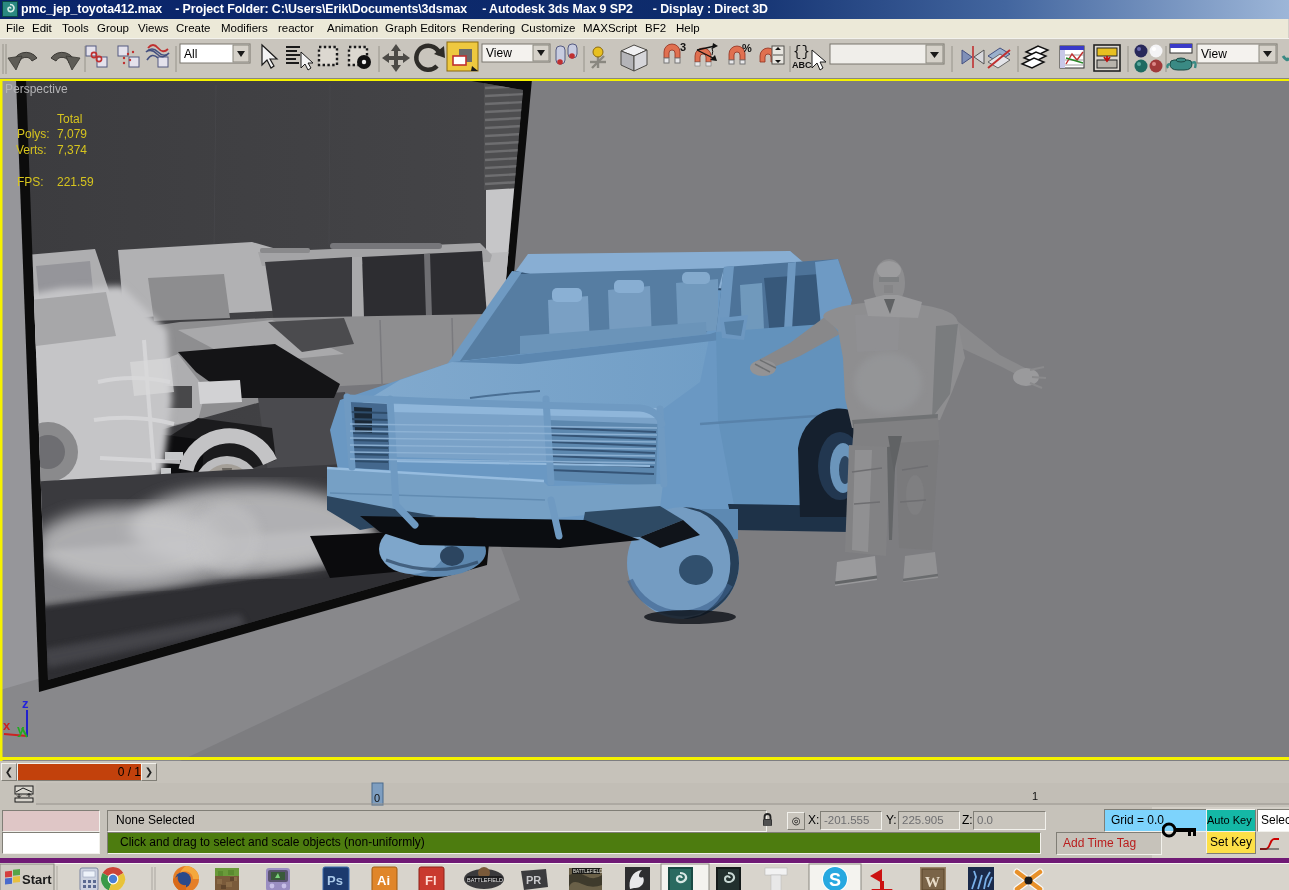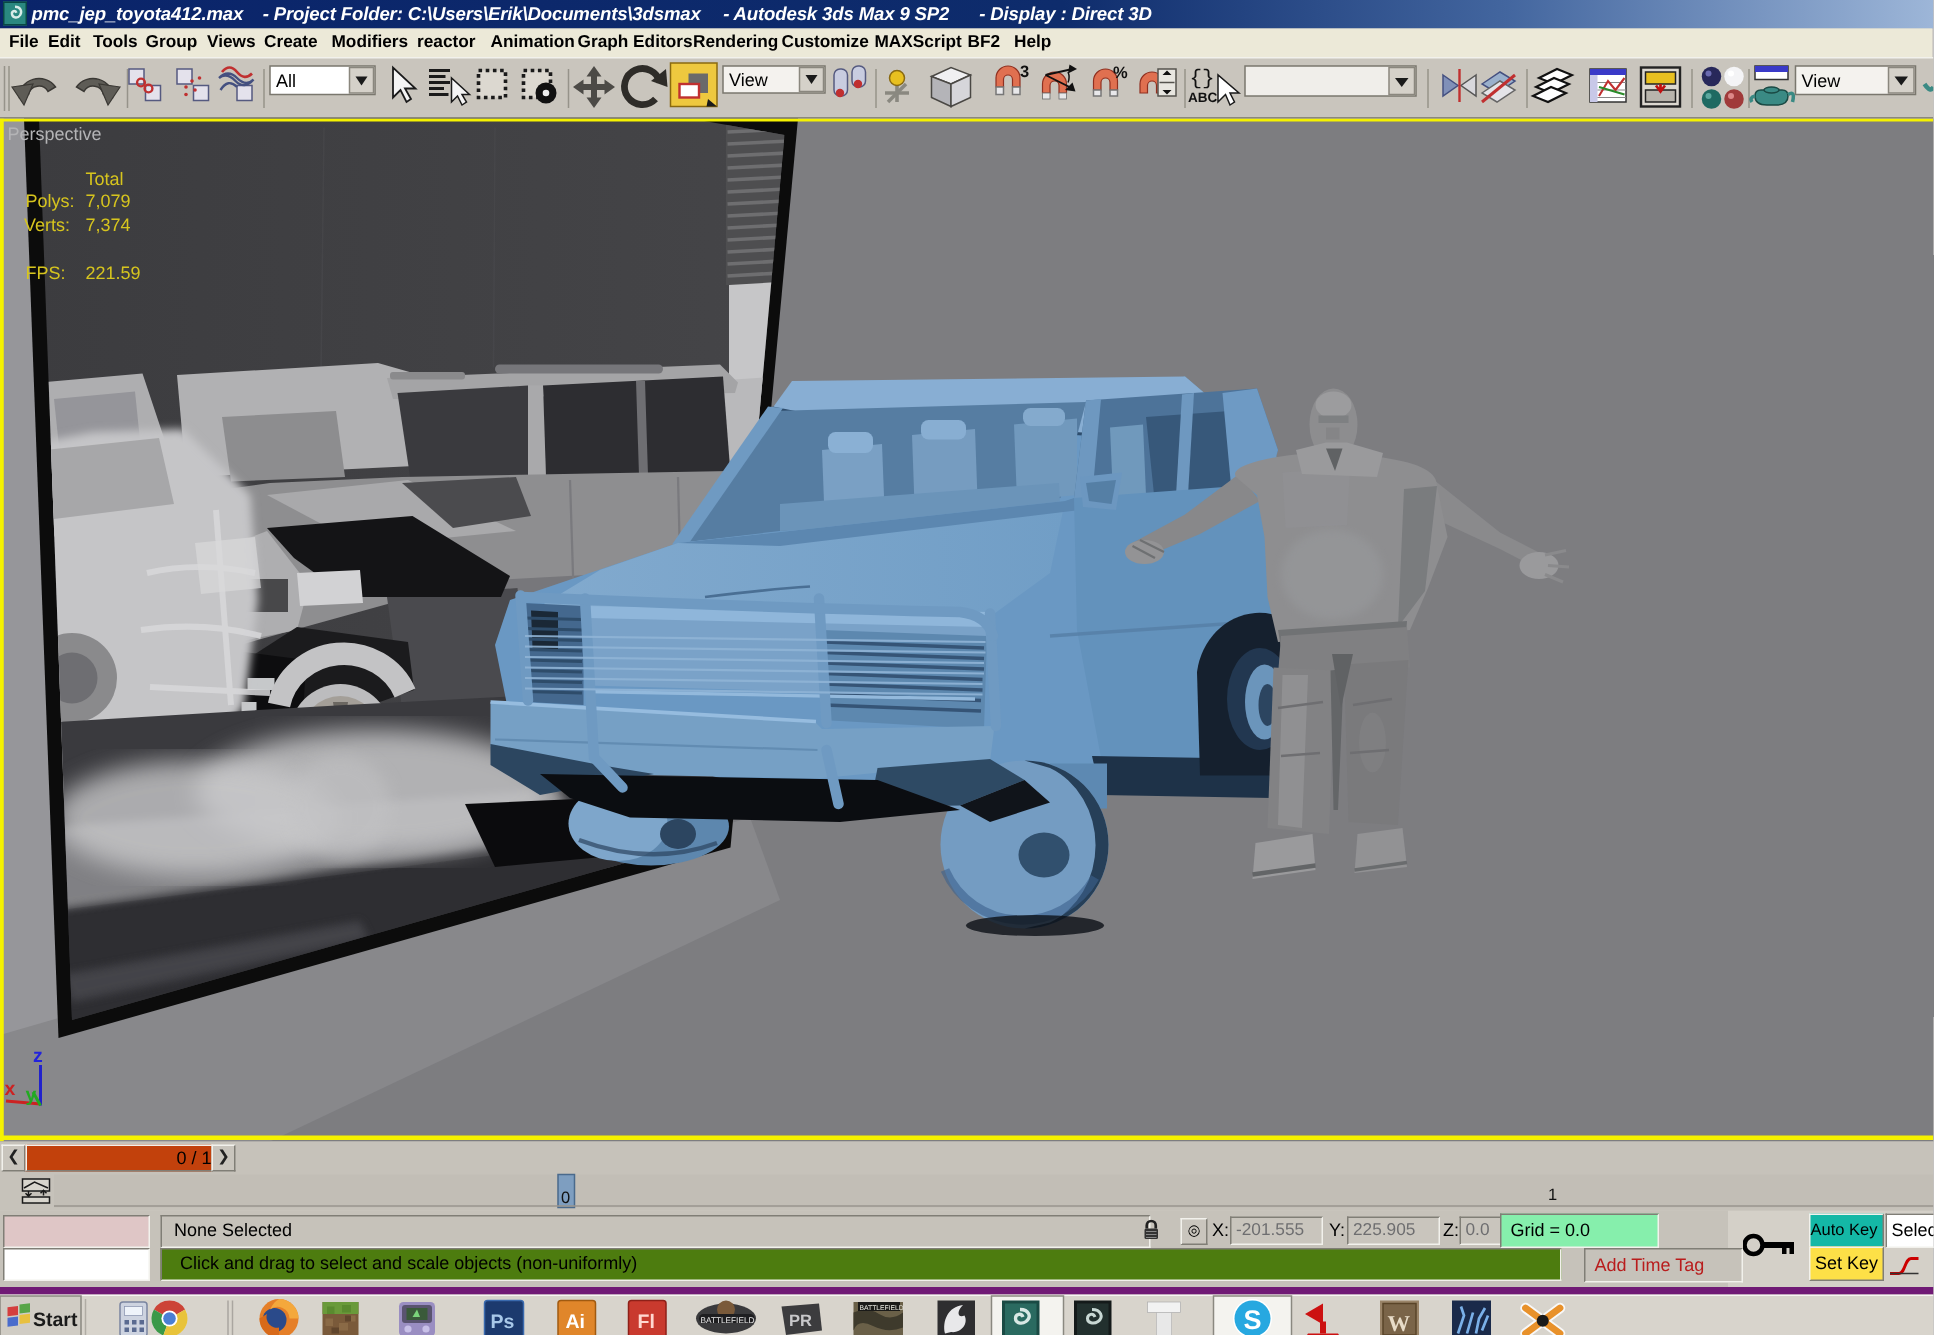--- a/index.html
+++ b/index.html
@@ -2,25 +2,25 @@
 <html><head>
 <meta charset="utf-8">
 <style>
   html,body{margin:0;padding:0;width:1289px;height:890px;overflow:hidden;
     font-family:"Liberation Sans",sans-serif;}
   #app{position:relative;width:1289px;height:890px;background:#d4d0c8;}
   .abs{position:absolute;}
   
   #titlebar{left:0;top:0;width:1289px;height:19px;
     background:linear-gradient(to right,#0a246a 0%,#0e2c6c 55%,#43669f 78%,#9db6d8 100%);
-    color:#fff;font-weight:bold;font-size:12.4px;line-height:18px;white-space:nowrap;letter-spacing:-0.1px;font-style:italic;}
+    color:#fff;font-weight:bold;font-size:12.4px;line-height:18px;white-space:nowrap;letter-spacing:-0.1px;}
   #titleicon{left:2px;top:1px;width:16px;height:16px;background:#2a8880;border:1px solid #0a4844;box-sizing:border-box;}
   
   #menubar{left:0;top:19px;width:1288px;height:19px;background:#ece9d8;
-    border-bottom:1px solid #aca899;font-size:11.5px;color:#000;line-height:19px;white-space:nowrap;font-weight:bold;}
+    border-bottom:1px solid #aca899;font-size:11.5px;color:#000;line-height:19px;white-space:nowrap;}
   
   #toolbar{left:0;top:38px;width:1289px;height:41px;background:#c9c5bd;}
   
   #viewport{left:0;top:79px;width:1289px;height:682px;background:#838386;}
   
   #timeslider{left:0;top:761px;width:1289px;height:21px;background:#c6c2ba;}
   
   #trackbar{left:0;top:782px;width:1289px;height:25px;background:#c6c2ba;}
   
   #statusbar{left:0;top:807px;width:1152px;height:51px;background:#c6c2ba;font-size:12px;}
@@ -585,21 +585,21 @@
           <line x1="3" y1="12" x2="10" y2="12"></line>
         </g>
       </svg>
     <div class="abs raised" style="left:787px;top:5px;width:16px;height:16px;background:#c9c5bd;text-align:center;font-size:10px;line-height:15px">◎</div>
     <div class="abs" style="left:808px;top:6px;color:#000">X:</div>
     <div class="abs sunken" style="left:820px;top:4px;width:57px;height:17px;background:#c9c5bd;color:#6e6e70;font-size:11.5px;line-height:16px;padding-left:3px">-201.555</div>
     <div class="abs" style="left:886px;top:6px;color:#000">Y:</div>
     <div class="abs sunken" style="left:898px;top:4px;width:57px;height:17px;background:#c9c5bd;color:#6e6e70;font-size:11.5px;line-height:16px;padding-left:3px">225.905</div>
     <div class="abs" style="left:962px;top:6px;color:#000">Z:</div>
     <div class="abs sunken" style="left:973px;top:4px;width:68px;height:17px;background:#c9c5bd;color:#6e6e70;font-size:11.5px;line-height:16px;padding-left:3px">0.0</div>
-    <div class="abs sunken" style="left:1000px;top:2px;width:98px;height:21px;background:#86efac;line-height:20px;padding-left:6px;color:#000">Grid = 0.0</div>
+    <div class="abs sunken" style="left:1104px;top:2px;width:98px;height:21px;background:#7dd3fc;line-height:20px;padding-left:6px;color:#000">Grid = 0.0</div>
     <div class="abs sunken" style="left:1056px;top:25px;width:98px;height:21px;background:#c6c2ba;line-height:20px;padding-left:6px;color:#b91c1c">Add Time Tag</div>
     <svg class="abs" style="left:1162px;top:12px" width="36" height="22">
       <circle cx="7" cy="11" r="6" fill="none" stroke="#000" stroke-width="3"></circle>
       <rect x="12" y="9" width="22" height="4" fill="#000"></rect>
       <rect x="26" y="12" width="3" height="5" fill="#000"></rect>
         <rect x="31" y="12" width="3" height="5" fill="#000"></rect>
     </svg>
     <div class="abs raised" style="left:1206px;top:2px;width:48px;height:21px;background:#14b8a6;text-align:left;line-height:20px;color:#000;font-size:11px;white-space:nowrap">Auto Key</div>
     <div class="abs raised" style="left:1206px;top:24px;width:48px;height:21px;background:#fde047;text-align:center;line-height:20px;color:#000;font-size:12px;white-space:nowrap">Set Key</div>
     <div class="abs sunken" style="left:1257px;top:2px;width:32px;height:21px;background:#fff;line-height:20px;padding-left:3px;color:#000">Selec</div>

